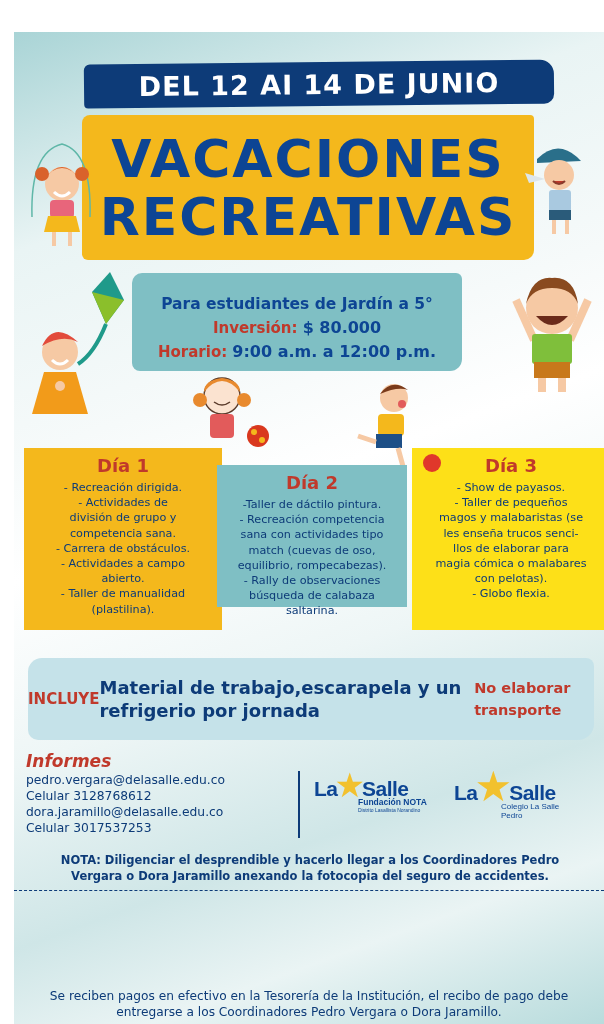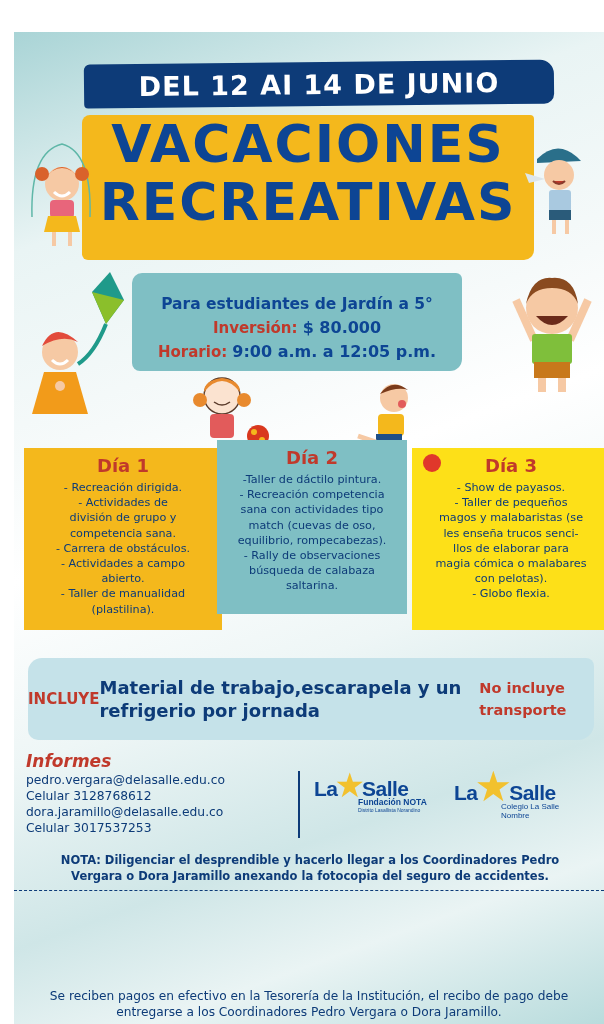--- a/index.html
+++ b/index.html
@@ -24,21 +24,21 @@
   .date-banner span {
     color: #ffffff; font-family: "DejaVu Sans", sans-serif; font-weight: bold;
     font-size: 27px; letter-spacing: 1px;
   }
 
   
   .title-block {
     position: absolute; left: 68px; top: 83px; width: 452px; height: 145px;
     background: #f4b81c;
     border-radius: 8px 4px 10px 6px;
-    display: flex; flex-direction: column; align-items: center; 
+    display: flex; flex-direction: column; align-items: center; justify-content: center;
   }
   .title-block .t1, .title-block .t2 {
     color: #0d4594; font-family: "DejaVu Sans", sans-serif; font-weight: bold;
     font-size: 52px; line-height: 58px; letter-spacing: 2px;
   }
 
   
   .info-block {
     position: absolute; left: 118px; top: 241px; width: 330px; height: 98px;
     background: #7fbfc4;
@@ -55,21 +55,21 @@
   .day-card {
     position: absolute; top: 416px; height: 182px;
     display: flex; flex-direction: column; align-items: center;
     font-family: "DejaVu Sans", sans-serif;
     padding: 6px 4px 0 4px;
   }
   .day-card .day-title { color: #c0392b; font-size: 18px; font-weight: bold; line-height: 24px; margin-bottom: 2px; }
   .day-card .day-body { font-size: 11.2px; line-height: 15.2px; text-align: center; white-space: pre-line; }
   .day1 { left: 10px; width: 198px; background: #f4b81c; }
   .day1 .day-body { color: #0d3b78; }
-  .day2 { left: 203px; width: 190px; background: #7fbfc4; top: 408px; height: 174px; }
+  .day2 { left: 203px; width: 190px; background: #7fbfc4; top: 433px; height: 142px; }
   .day2 .day-body { color: #0d3b78; }
   .day3 { left: 398px; width: 198px; background: #fde018; }
   .day3 .day-body { color: #0d3b78; }
 
   
   .includes {
     position: absolute; left: 14px; top: 626px; width: 566px; height: 82px;
     background: #c5e2e9; border-radius: 14px 8px 16px 10px;
     display: flex; flex-direction: row; align-items: center; justify-content: center;
     font-family: "DejaVu Sans", sans-serif;
@@ -157,21 +157,21 @@
   </svg>
 
   <div class="info-block">
     <div class="info-line l1">Para estudiantes de Jardín a 5°</div>
     <div class="info-line">
       <span class="lab">Inversión:</span>
       <span class="val">$ 80.000</span>
     </div>
     <div class="info-line">
       <span class="lab">Horario:</span>
-      <span class="val">9:00 a.m. a 12:05 p.m.</span>
+      <span class="val">9:00 a.m. a 12:00 p.m.</span>
     </div>
   </div>
 
   <svg class="ill" style="left:0px;top:232px" width="110" height="160" viewBox="0 0 110 160">
     <path d="M96 8 L110 36 L92 60 L78 28Z" fill="#1f9a8a"></path>
     <path d="M78 28 L92 60 L110 36Z" fill="#8bbf2b"></path>
     <path d="M92 60 Q 80 90 64 100" stroke="#1f9a8a" stroke-width="4" fill="none"></path>
     <circle cx="46" cy="88" r="18" fill="#f6c9a4"></circle>
     <path d="M28 82 Q 40 56 64 78 Q 48 70 28 82Z" fill="#e24b3b"></path>
     <path d="M38 96 Q46 104 54 96" stroke="#fff" stroke-width="3" fill="none"></path>
@@ -247,21 +247,21 @@
 con pelotas).
 - Globo flexia.</div>
   </div>
   <svg class="ill" style="left:406px;top:420px" width="24" height="22" viewBox="0 0 24 22">
     <circle cx="12" cy="11" r="9" fill="#e0382b"></circle>
   </svg>
 
   <div class="includes">
     <div class="h">INCLUYE</div>
     <div class="m">Material de trabajo,escarapela y un refrigerio por jornada</div>
-    <div class="n">No incluye transporte</div>
+    <div class="n">No elaborar transporte</div>
   </div>
 
   <div class="informes">
     <div class="ttl">Informes</div>
     <div class="ln">pedro.vergara@delasalle.edu.co</div>
     <div class="ln">Celular 3128768612</div>
     <div class="ln">dora.jaramillo@delasalle.edu.co</div>
     <div class="ln">Celular 3017537253</div>
   </div>
   <div class="divider-v"></div>
@@ -278,21 +278,21 @@
     </div>
   </div>
   <div class="logo logo2">
     <div class="wm">
       <span class="la">La</span>
       <span class="star" style="font-size:42px;line-height:34px">★</span>
       <span class="salle">Salle</span>
     </div>
     <div class="subs">
       <div class="sub">Colegio La Salle</div>
-      <div class="sub">Nombre</div>
+      <div class="sub">Pedro</div>
     </div>
   </div>
 
   <div class="note">NOTA: Diligenciar el desprendible y hacerlo llegar a los Coordinadores Pedro Vergara o Dora Jaramillo anexando la fotocopia del seguro de accidentes.</div>
   <div class="dashed"></div>
 
 
   <div class="footer-text">Se reciben pagos en efectivo en la Tesorería de la Institución, el recibo de pago debe entregarse a los Coordinadores Pedro Vergara o Dora Jaramillo.</div>
 </div>
 

